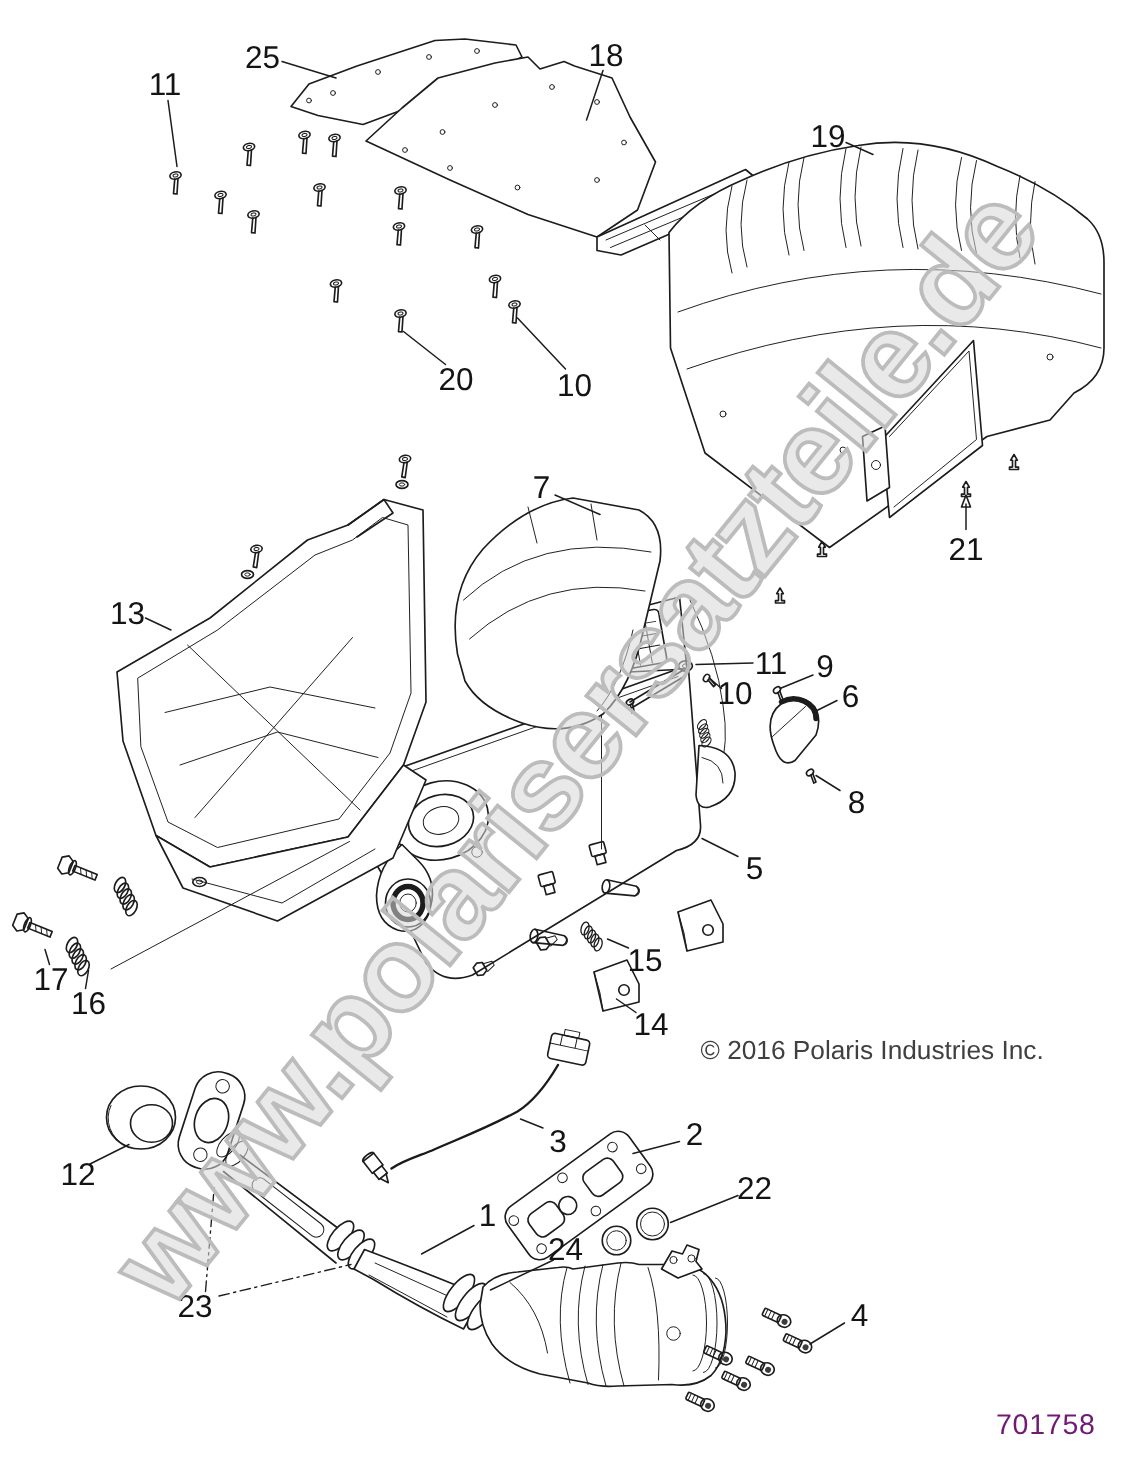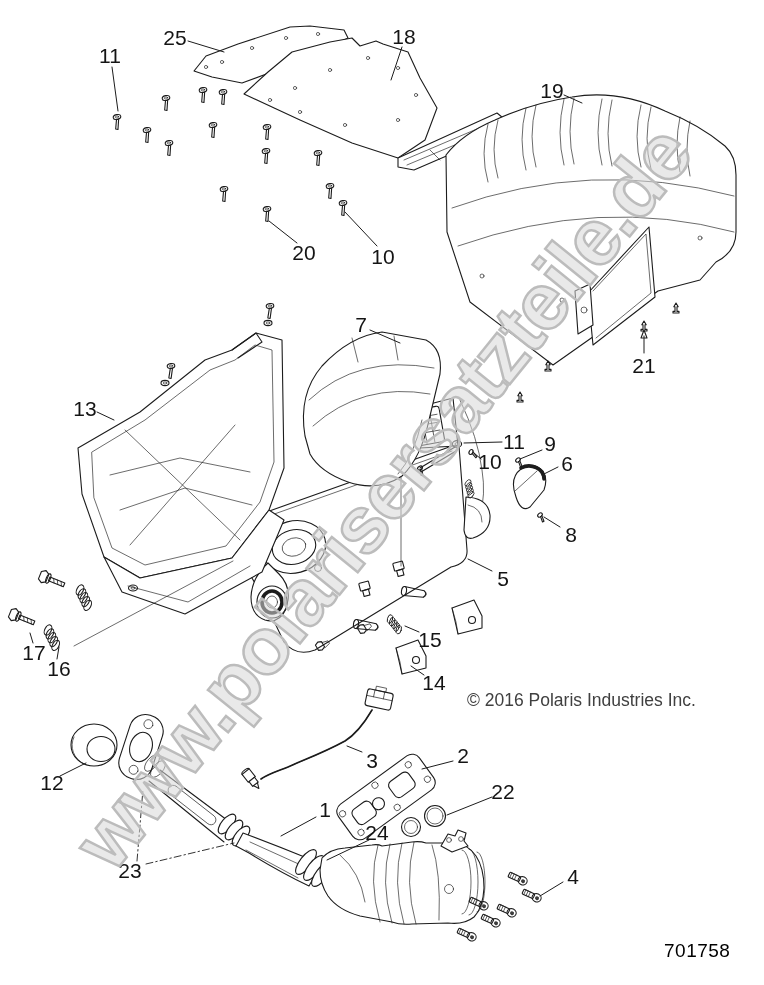--- a/index.html
+++ b/index.html
@@ -24,21 +24,21 @@
   svg.art .ld{stroke-width:1.0;}
   svg.art text.co{
     fill:#141414;stroke:none;font-family:"Liberation Sans",sans-serif;
     font-size:21px;
   }
   .copyright{
     position:absolute;left:467px;top:690px;color:#404040;
     font-size:17.5px;white-space:nowrap;
   }
   .part-number{
-    position:absolute;left:664px;top:940px;color:#000000;
+    position:absolute;left:664px;top:940px;color:#701a75;
     font-size:19px;letter-spacing:.5px;
   }
   .watermark{
     position:absolute;left:383px;top:498px;
     transform:translate(-50%,-50%) rotate(-51deg);
     font-size:80px;font-weight:700;white-space:nowrap;letter-spacing:-2px;
     color:rgba(215,215,215,0.55);
     -webkit-text-stroke:2.5px var(--wm);
     pointer-events:none;z-index:5;
   }

